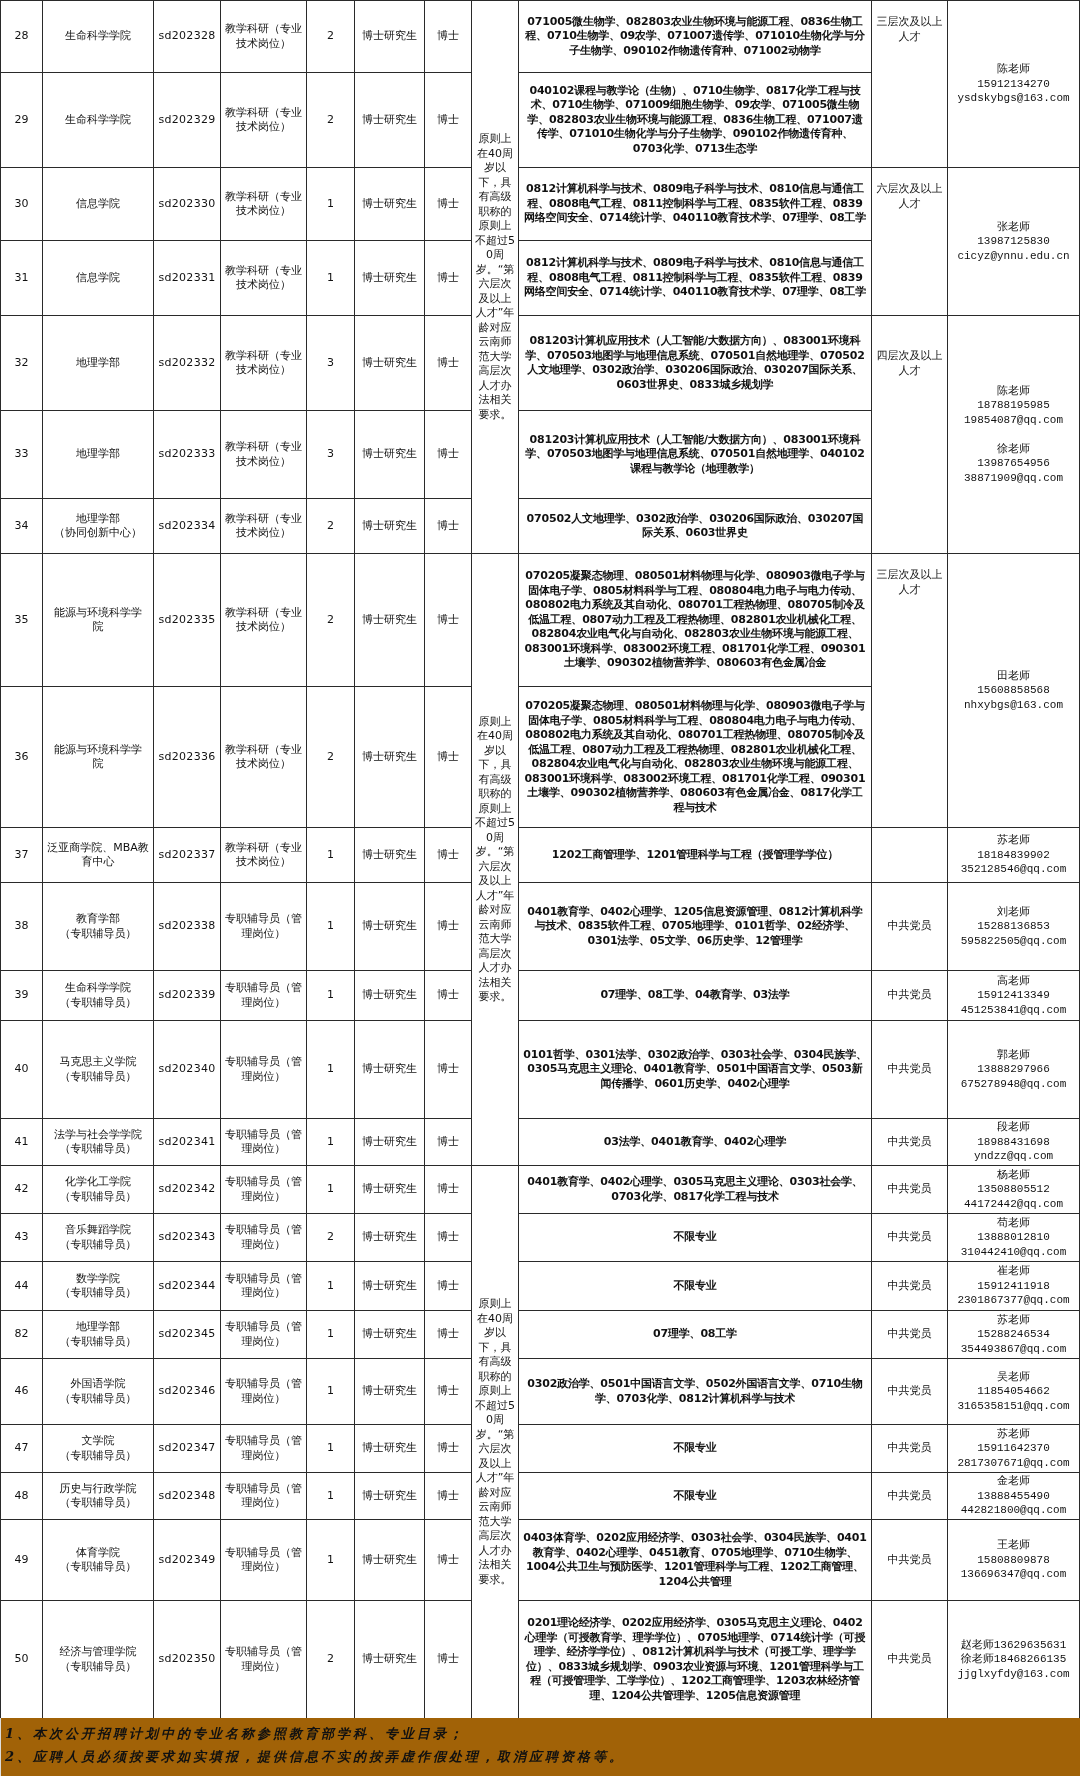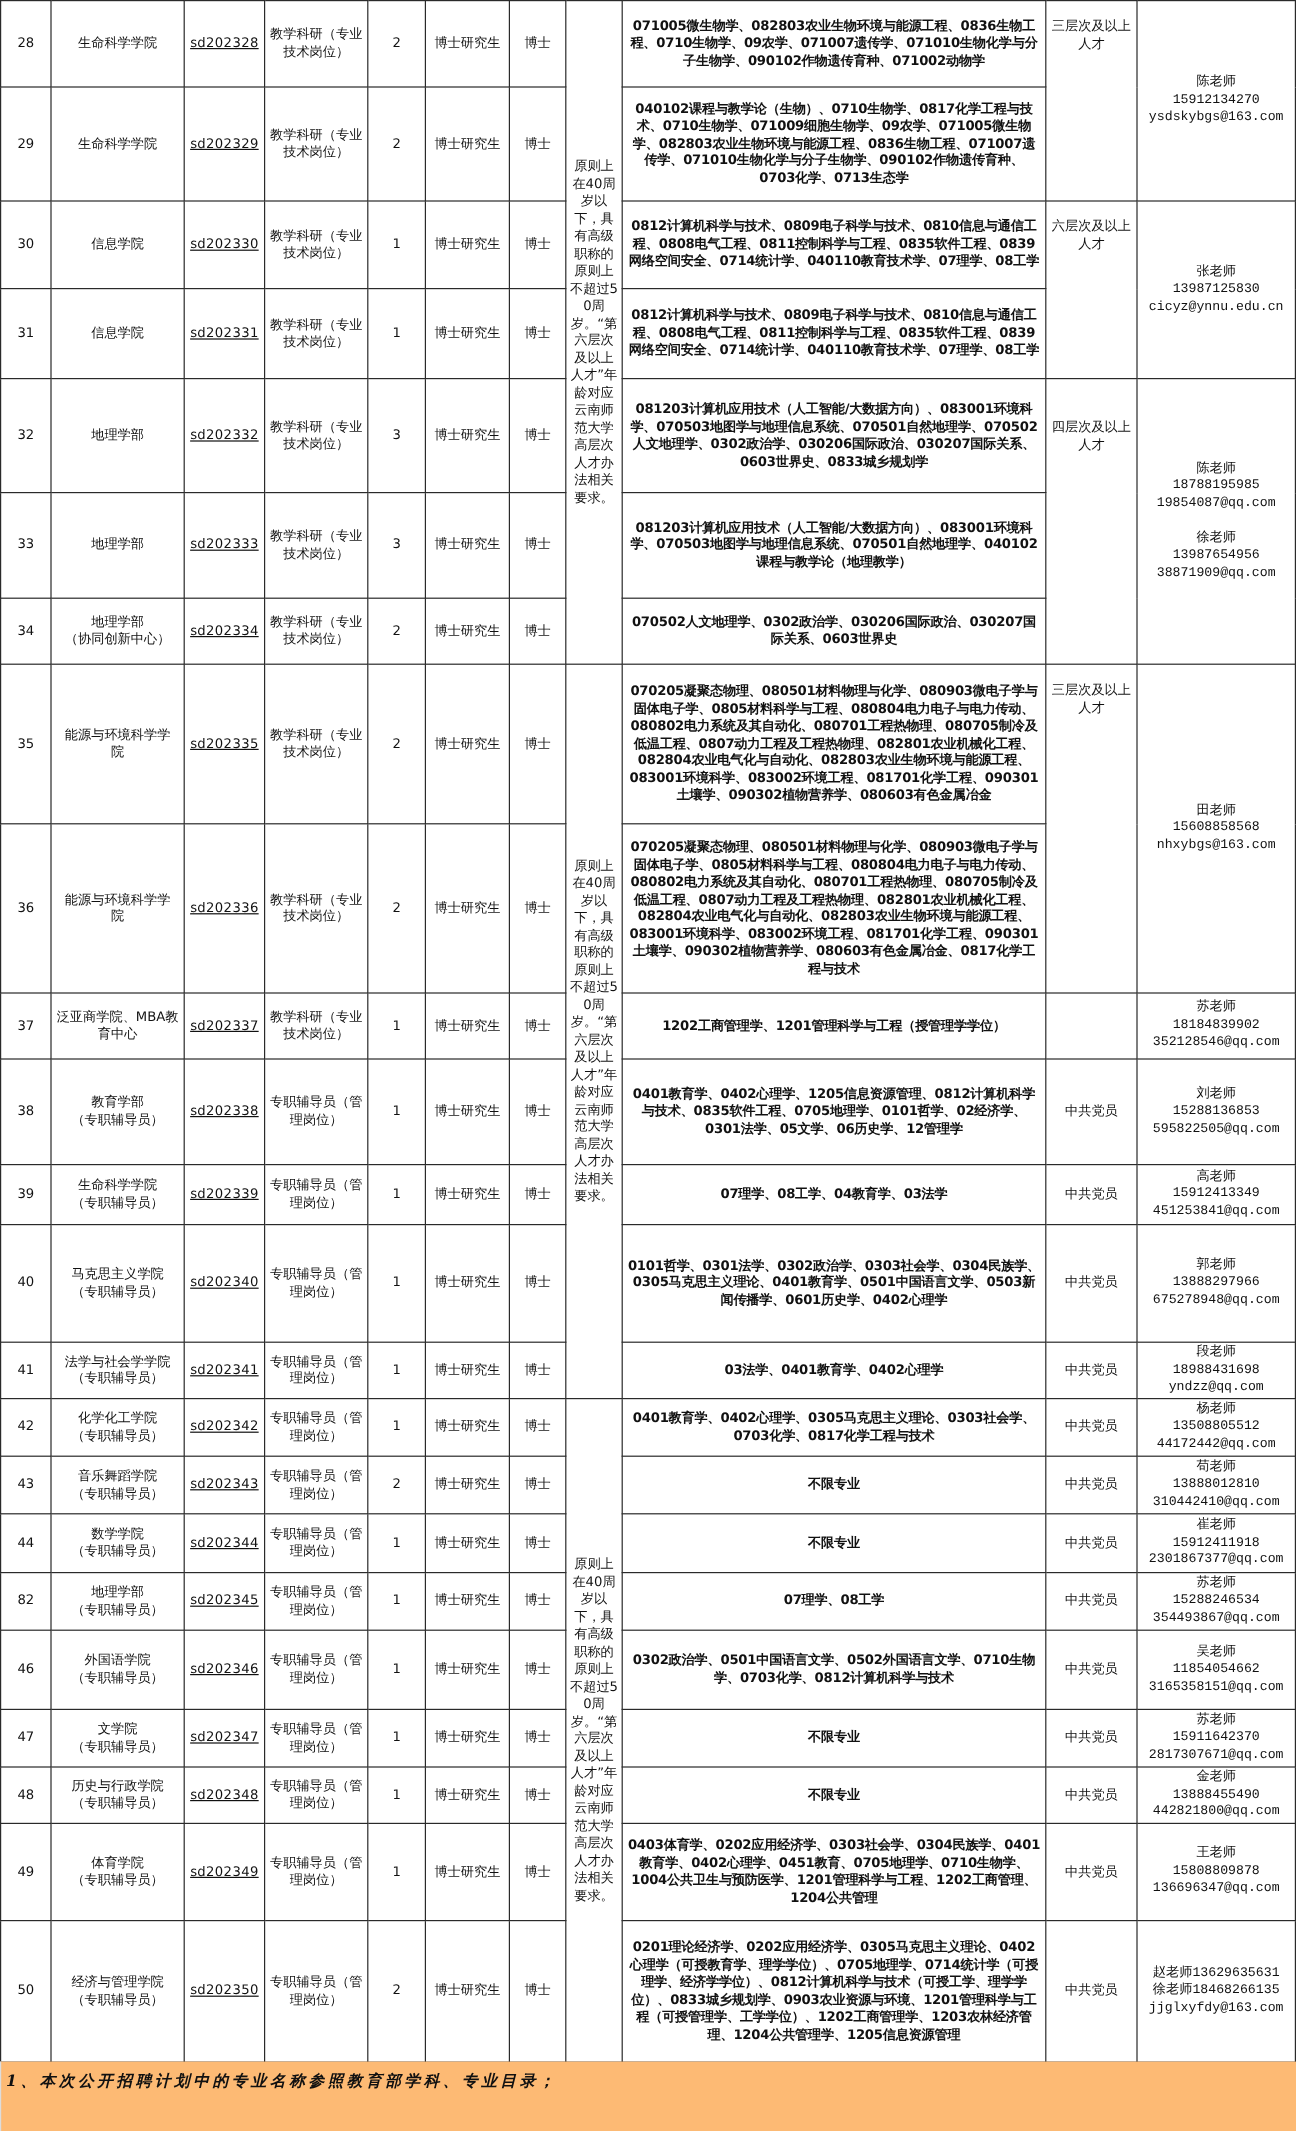--- a/index.html
+++ b/index.html
@@ -3,24 +3,24 @@
 <meta charset="utf-8">
 <style>
   html, body { margin:0; padding:0; background:#ffffff; }
   body { width:1080px; height:1776px; overflow:hidden; position:relative;
          font-family: "DejaVu Sans", "Liberation Sans", sans-serif; color:#111; }
   table.jobs { border-collapse:collapse; table-layout:fixed; position:absolute; left:0; top:0; width:1079px; }
   table.jobs td { border:1.5px solid #2a2a2a; padding:0 3px; font-size:11px; line-height:14.5px;
                   vertical-align:middle; text-align:center; overflow:hidden; }
   td.majors { text-align:left; font-size:10.5px; line-height:14.6px; padding:0 3px 0 4px; letter-spacing:-0.2px;font-weight:bold; }
   td.contact { text-align:left; font-family:Liberation Mono, monospace; font-size:10px; line-height:14.5px; padding-left:4px; white-space:pre-line; }
-  td.code { font-size:11px; letter-spacing:0.3px;text-decoration:underline; }
+  td.code { font-size:11px; letter-spacing:0.3px; }
   td.age { font-size:11.5px; line-height:16.5px; padding:0 4px; word-break:break-all; }
   td.num { font-size:11.5px; }
-  .footer { position:absolute; left:0; top:1718px; width:1079px; height:58px; background:#fdba74; border-left:1px solid #ddd; border-right:1px solid #ddd; border-bottom:1px solid #cfd3da;}
+  .footer { position:absolute; left:0; top:1718px; width:1079px; height:58px; background:#a16207; border-left:1px solid #ddd; border-right:1px solid #ddd; border-bottom:1px solid #cfd3da;}
   .footer p { margin:0; font-family:"DejaVu Serif","Liberation Serif",serif; font-weight:bold; font-style:italic; font-size:13px; letter-spacing:3px; padding-left:4px; }
   .footer p:first-child { margin-top:7px; }
   .footer p + p { margin-top:5px; }
 </style>
 </head>
 <body>
 
 <table class="jobs">
   <colgroup>
     <col style="width:42px">
@@ -394,13 +394,14 @@
         <td class="other">中共党员</td>
         <td class="contact">赵老师13629635631
 徐老师18468266135
 jjglxyfdy@163.com</td>
       </tr>
     </tbody>
 </table>
 
 <div class="footer">
   <p>1、本次公开招聘计划中的专业名称参照教育部学科、专业目录；</p>
+  <p>2、应聘人员必须按要求如实填报，提供信息不实的按弄虚作假处理，取消应聘资格等。</p>
 </div>
 
 </body></html>

